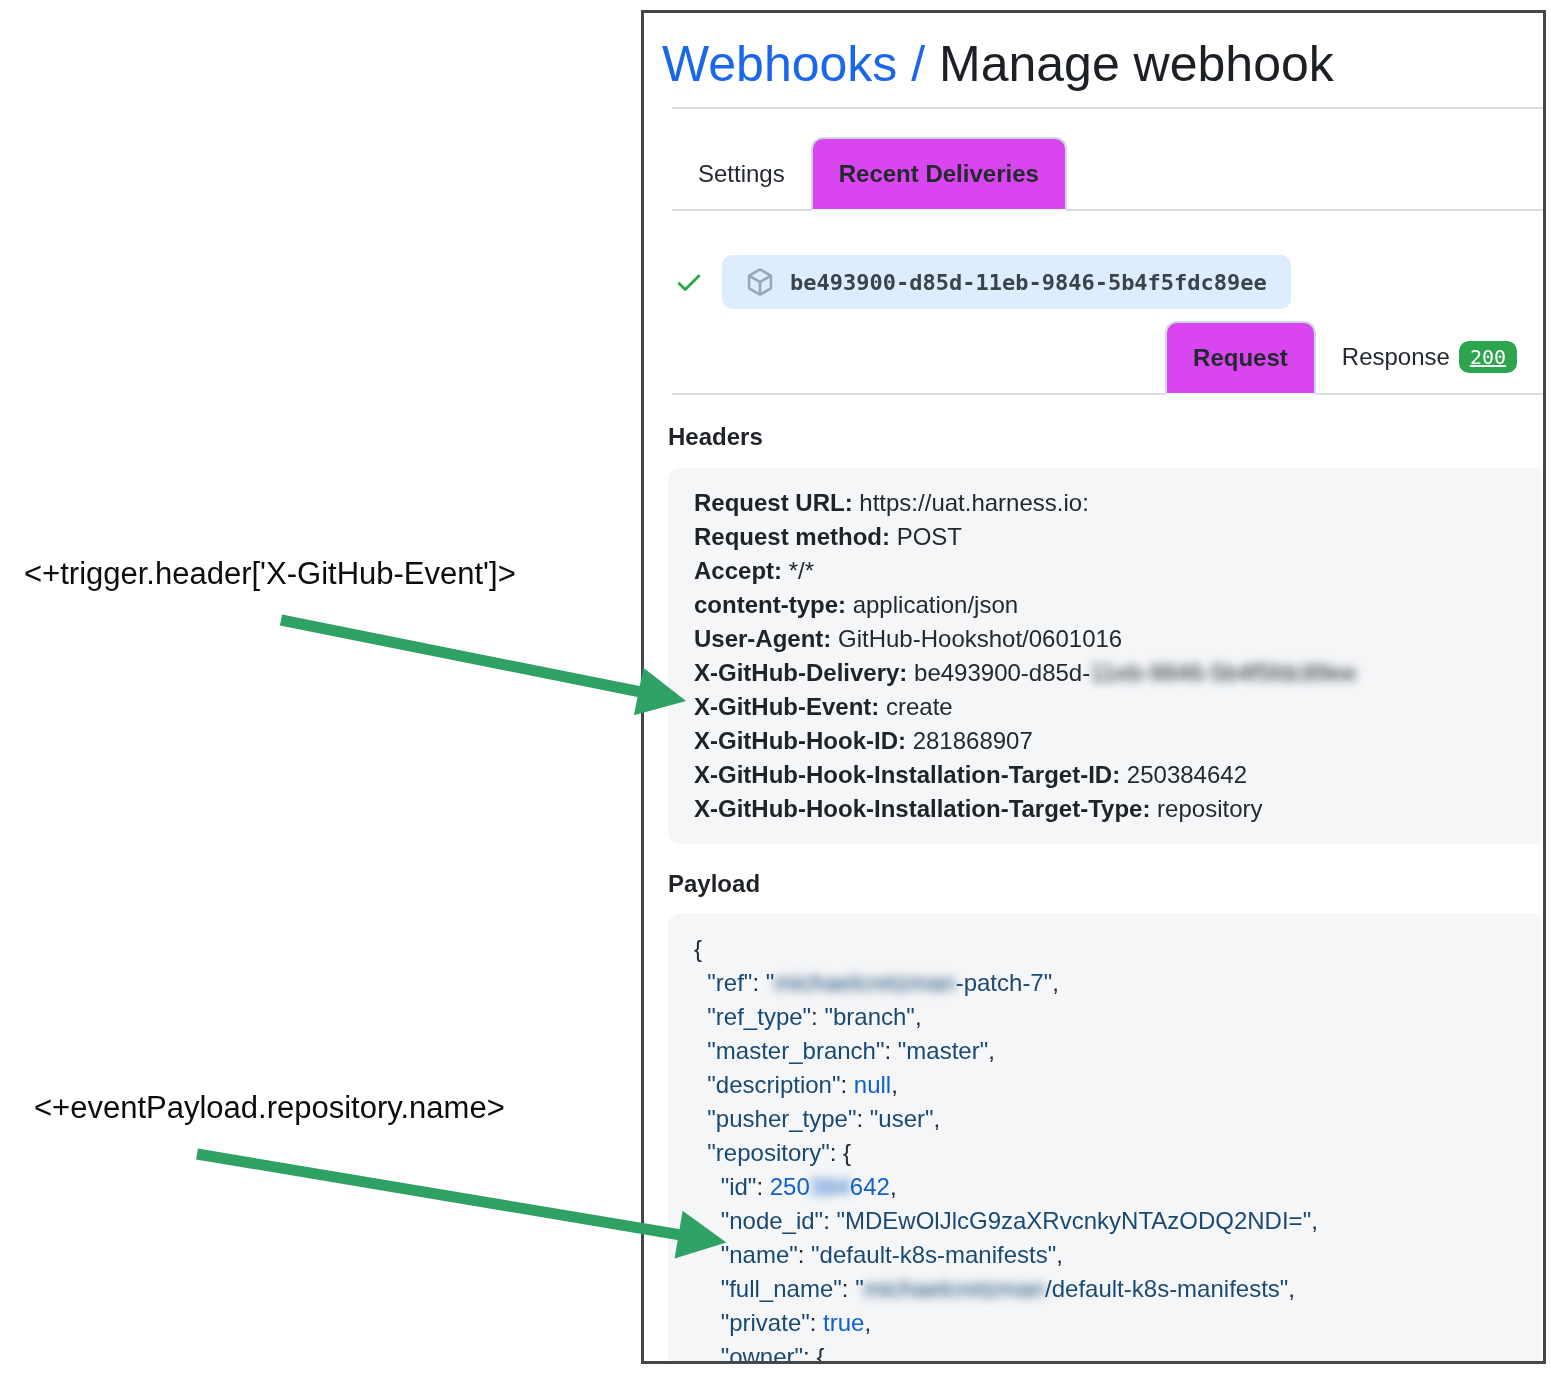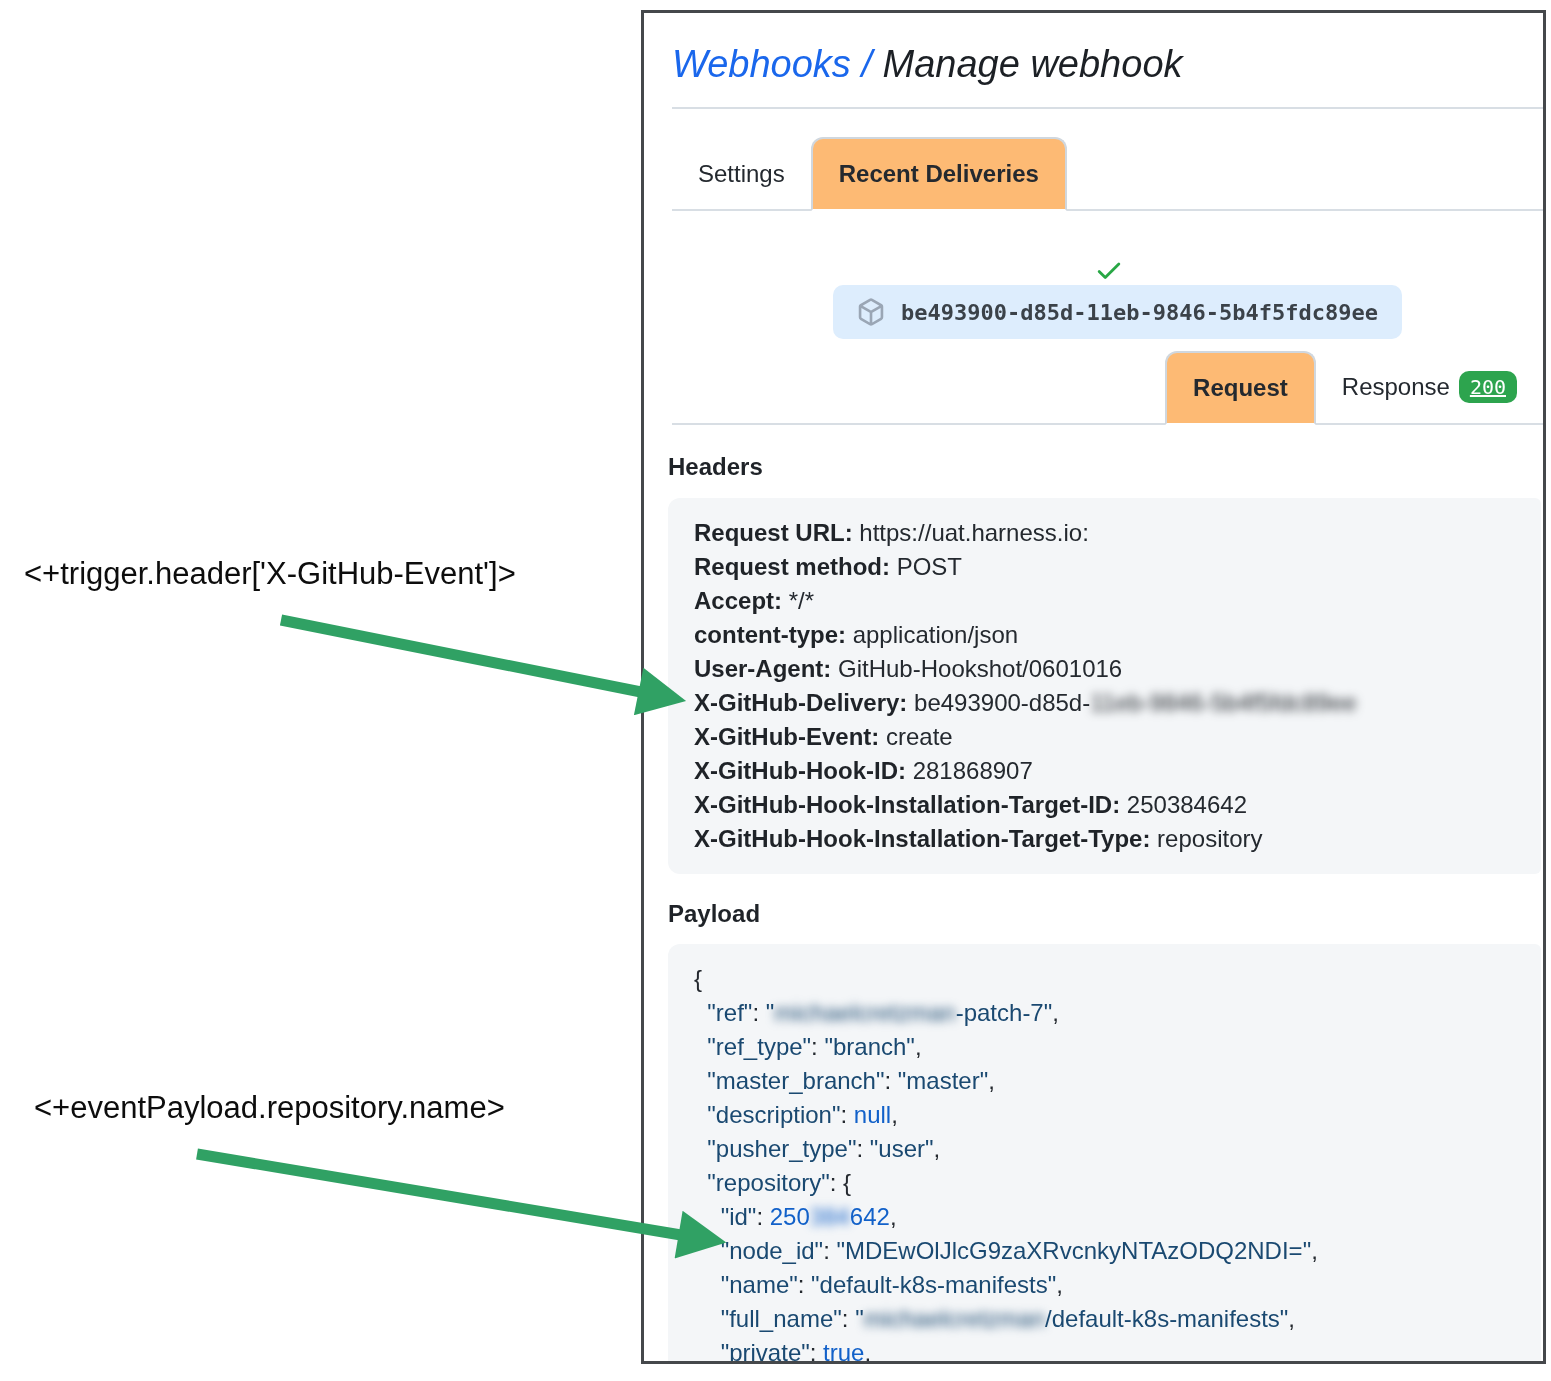--- a/index.html
+++ b/index.html
@@ -25,37 +25,37 @@
   .ann1{left:24px;top:556px;}
   .ann2{left:34px;top:1090px;}
   .arrows{position:absolute;left:0;top:0;z-index:6;pointer-events:none;}
   .arrow-line{stroke:var(--arrow-green);stroke-width:11;}
   .arrow-head{fill:var(--arrow-green);}
   
   .panel{
     position:absolute;left:641px;top:10px;width:905px;height:1354px;
     box-sizing:border-box;border:3px solid #45484b;background:#fff;overflow:hidden;z-index:1;
   }
-  .page-title{margin:27px 0 0 28px;font-size:38px;font-weight:400;line-height:48px;color:#1c2025;font-style:italic;}
+  .page-title{margin:27px 0 0 18px;font-size:50px;font-weight:400;line-height:48px;color:#1c2025;}
   .page-title .crumb{color:var(--link-blue);text-decoration:none;cursor:pointer;}
   .title-divider{margin:19px 0 0 28px;border:0;border-top:2px solid var(--line-gray);height:0;}
   .tabbar{display:flex;align-items:flex-end;margin:28px 0 0 28px;border-bottom:2px solid var(--line-gray);}
   .tabbar.second{margin-top:12px;justify-content:flex-end;}
   .tab{font-size:24px;line-height:30px;padding:20px 26px;color:var(--ink);cursor:pointer;white-space:nowrap;}
   .tab.active{
-    background:#fdba74;border:2px solid var(--tab-border);border-bottom:2px solid #fff;
+    background:#d946ef;border:2px solid var(--tab-border);border-bottom:2px solid #fff;
     border-radius:12px 12px 0 0;margin-bottom:-2px;font-weight:600;
   }
   .tab .resp-wrap{display:flex;align-items:center;gap:9px;}
   .status-badge{
     background:var(--badge-green);color:#fff;border-radius:10px;padding:4px 11px;
     font-family:"DejaVu Sans Mono","Liberation Mono",monospace;font-size:20px;line-height:24px;text-decoration:underline;
   }
   
-  .delivery-row{display:flex;align-items:center;margin:44px 0 0 30px;flex-direction:column;}
+  .delivery-row{display:flex;align-items:center;margin:44px 0 0 30px;}
   .check-icon{width:30px;height:30px;flex:0 0 auto;}
   .delivery-pill{
     display:flex;align-items:center;gap:16px;margin-left:18px;
     background:var(--pill-blue);border-radius:10px;padding:13px 24px;cursor:pointer;
   }
   .package-icon{width:28px;height:28px;flex:0 0 auto;}
   .guid{
     font-family:"DejaVu Sans Mono","Liberation Mono",monospace;
     font-size:22px;font-weight:700;color:#3b4249;white-space:nowrap;
   }

